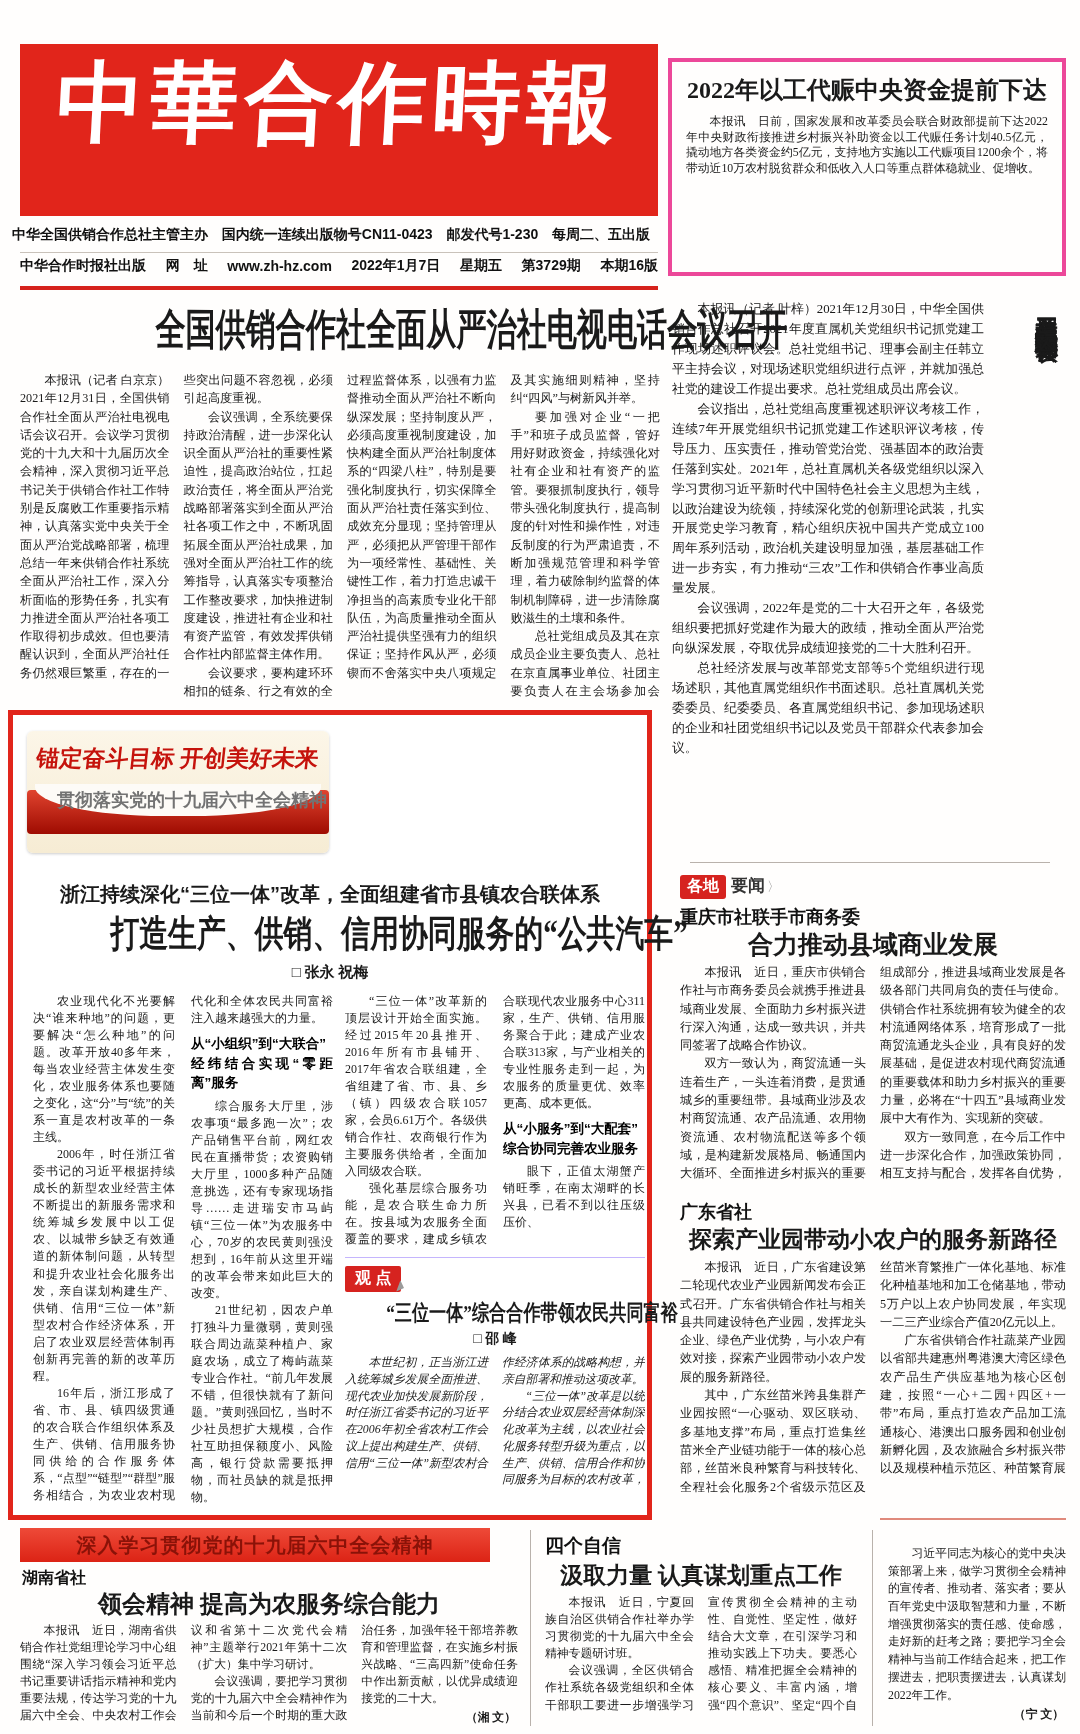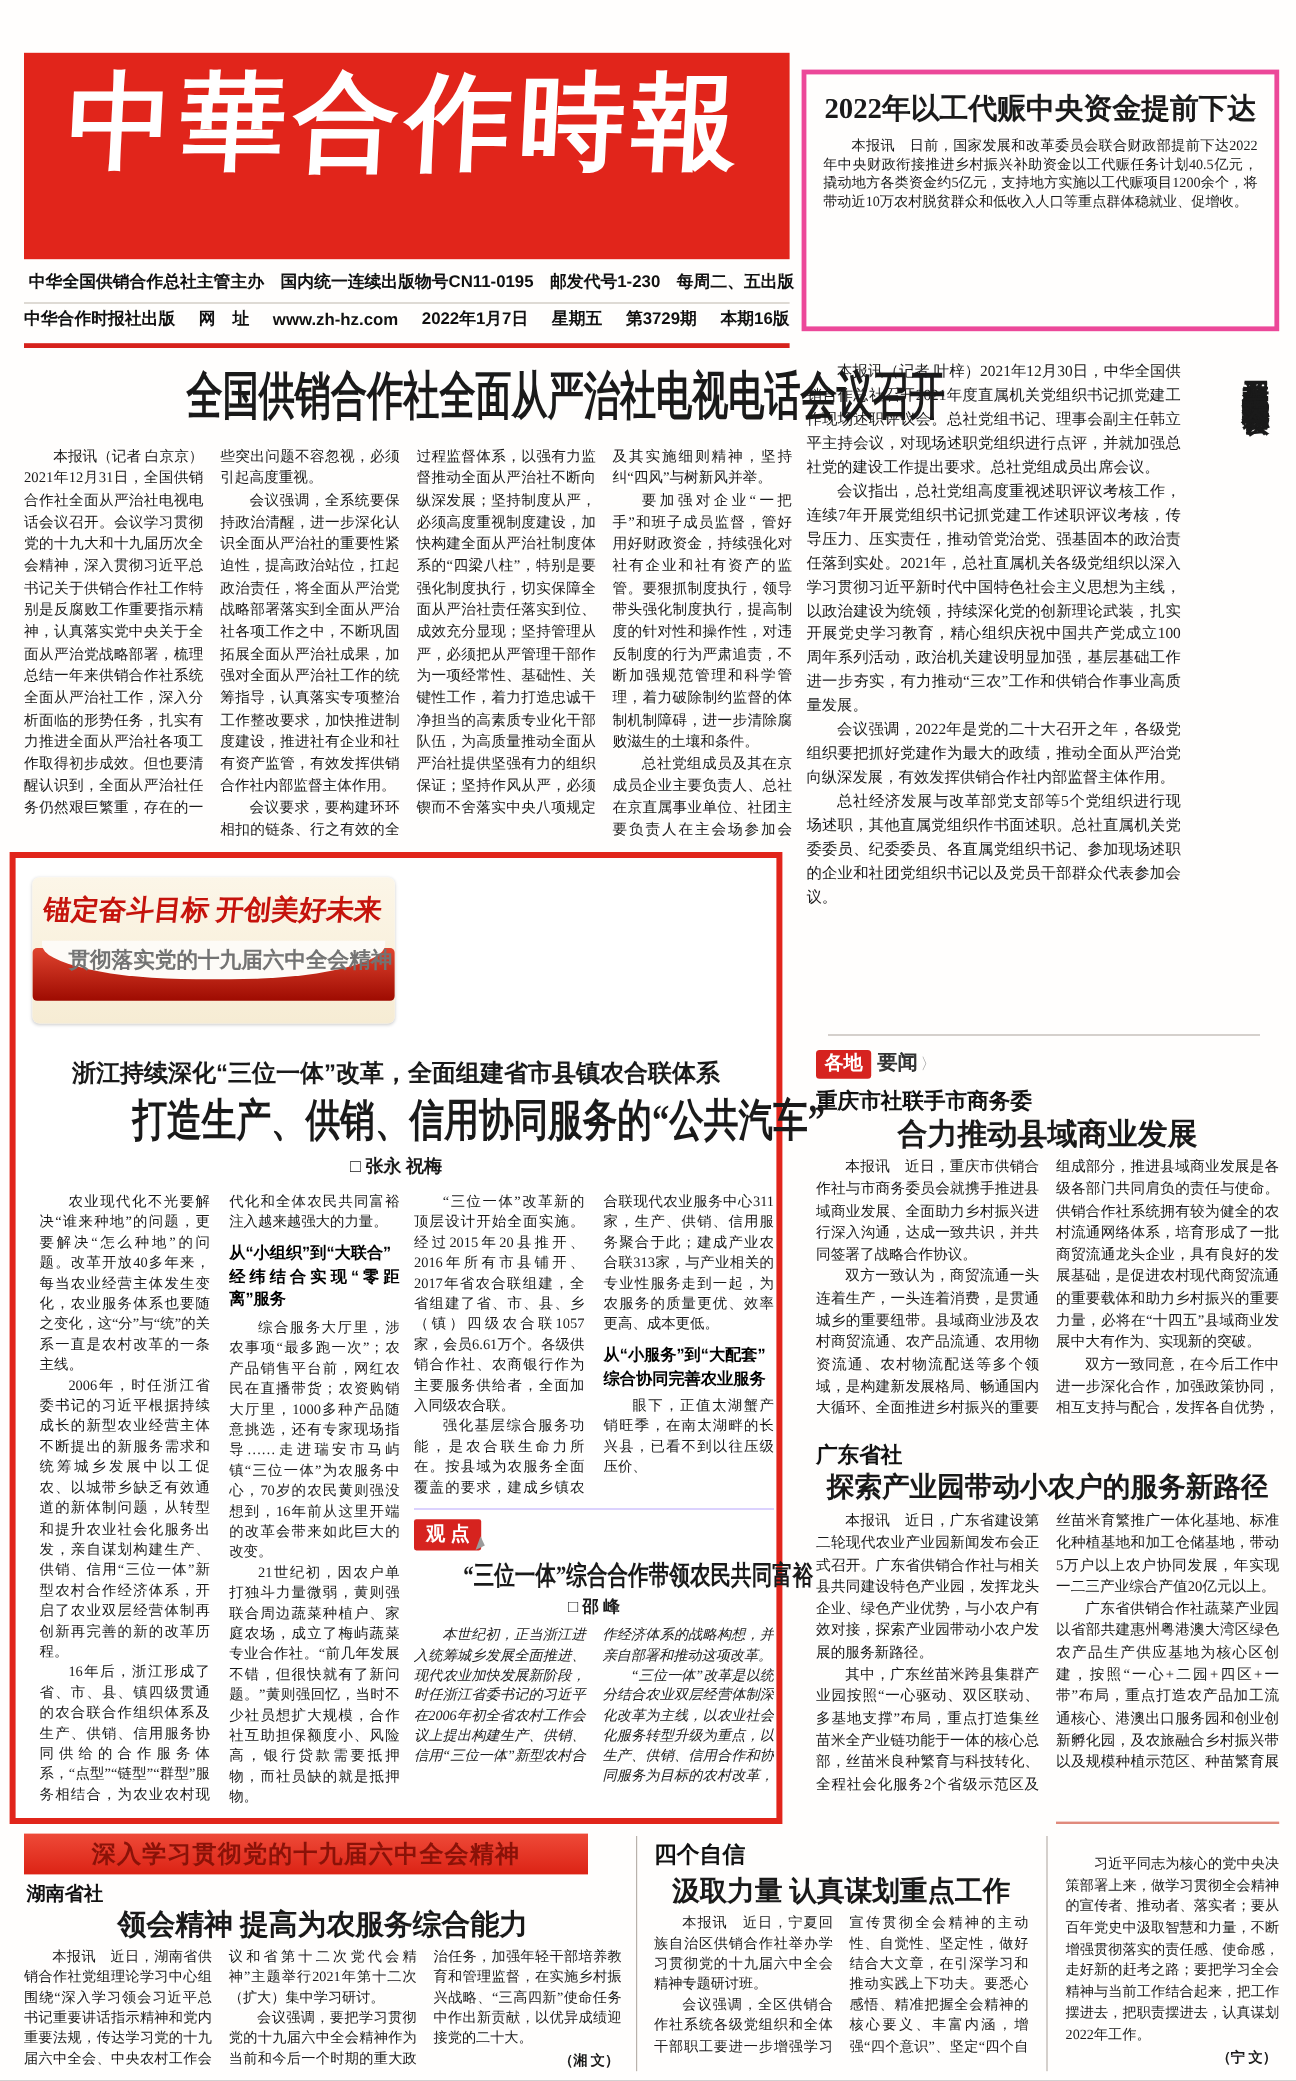--- a/index.html
+++ b/index.html
@@ -79,23 +79,23 @@
   .pink-line{background:#e08a7c;}
 </style>
 </head>
 <body>
 
 <div class="page">
 
   <div class="abs masthead" style="left:20px;top:44px;width:638px;height:172px;">
     <div class="mast-title">中華合作時報</div>
   </div>
-  <div class="abs info-row sans" style="left:24px;top:222px;width:638px;height:26px;">
+  <div class="abs info-row sans" style="left:12px;top:222px;width:638px;height:26px;">
       <span>中华全国供销合作总社主管主办</span>
-      <span>国内统一连续出版物号CN11-0195</span>
+      <span>国内统一连续出版物号CN11-0423</span>
       <span>邮发代号1-230</span>
       <span>每周二、五出版</span>
     </div>
   <div class="abs info-row sans" style="left:20px;top:252px;width:638px;height:26px;border-top:1px solid #c9c2ba;">
       <span>中华合作时报社出版</span>
       <span>网　址</span>
       <span>www.zh-hz.com</span>
       <span>2022年1月7日</span>
       <span>星期五</span>
       <span>第3729期</span>
@@ -117,21 +117,21 @@
       <p class="para">本报讯（记者 白京京）2021年12月31日，全国供销合作社全面从严治社电视电话会议召开。会议学习贯彻党的十九大和十九届历次全会精神，深入贯彻习近平总书记关于供销合作社工作特别是反腐败工作重要指示精神，认真落实党中央关于全面从严治党战略部署，梳理总结一年来供销合作社系统全面从严治社工作，深入分析面临的形势任务，扎实有力推进全面从严治社各项工作取得初步成效。但也要清醒认识到，全面从严治社任务仍然艰巨繁重，存在的一些突出问题不容忽视，必须引起高度重视。</p>
       <p class="para">会议强调，全系统要保持政治清醒，进一步深化认识全面从严治社的重要性紧迫性，提高政治站位，扛起政治责任，将全面从严治党战略部署落实到全面从严治社各项工作之中，不断巩固拓展全面从严治社成果，加强对全面从严治社工作的统筹指导，认真落实专项整治工作整改要求，加快推进制度建设，推进社有企业和社有资产监管，有效发挥供销合作社内部监督主体作用。</p>
       <p class="para">会议要求，要构建环环相扣的链条、行之有效的全过程监督体系，以强有力监督推动全面从严治社不断向纵深发展；坚持制度从严，必须高度重视制度建设，加快构建全面从严治社制度体系的“四梁八柱”，特别是要强化制度执行，切实保障全面从严治社责任落实到位、成效充分显现；坚持管理从严，必须把从严管理干部作为一项经常性、基础性、关键性工作，着力打造忠诚干净担当的高素质专业化干部队伍，为高质量推动全面从严治社提供坚强有力的组织保证；坚持作风从严，必须锲而不舍落实中央八项规定及其实施细则精神，坚持纠“四风”与树新风并举。</p>
       <p class="para">要加强对企业“一把手”和班子成员监督，管好用好财政资金，持续强化对社有企业和社有资产的监管。要狠抓制度执行，领导带头强化制度执行，提高制度的针对性和操作性，对违反制度的行为严肃追责，不断加强规范管理和科学管理，着力破除制约监督的体制机制障碍，进一步清除腐败滋生的土壤和条件。</p>
       <p class="para">总社党组成员及其在京成员企业主要负责人、总社在京直属事业单位、社团主要负责人在主会场参加会议。其他有关人员以视频方式在分会场参会。</p>
     </div>
 
   <div class="abs bodyflow" style="left:672px;top:300px;width:312px;height:556px;font-size:12.8px;line-height:1.56;">
       <p class="para">本报讯（记者 叶梓）2021年12月30日，中华全国供销合作总社召开2021年度直属机关党组织书记抓党建工作现场述职评议会。总社党组书记、理事会副主任韩立平主持会议，对现场述职党组织进行点评，并就加强总社党的建设工作提出要求。总社党组成员出席会议。</p>
       <p class="para">会议指出，总社党组高度重视述职评议考核工作，连续7年开展党组织书记抓党建工作述职评议考核，传导压力、压实责任，推动管党治党、强基固本的政治责任落到实处。2021年，总社直属机关各级党组织以深入学习贯彻习近平新时代中国特色社会主义思想为主线，以政治建设为统领，持续深化党的创新理论武装，扎实开展党史学习教育，精心组织庆祝中国共产党成立100周年系列活动，政治机关建设明显加强，基层基础工作进一步夯实，有力推动“三农”工作和供销合作事业高质量发展。</p>
-      <p class="para">会议强调，2022年是党的二十大召开之年，各级党组织要把抓好党建作为最大的政绩，推动全面从严治党向纵深发展，有效发挥供销合作社内部监督主体作用。</p>
+      <p class="para">会议强调，2022年是党的二十大召开之年，各级党组织要把抓好党建作为最大的政绩，推动全面从严治党向纵深发展，夺取优异成绩迎接党的二十大胜利召开。</p>
       <p class="para">总社经济发展与改革部党支部等5个党组织进行现场述职，其他直属党组织作书面述职。总社直属机关党委委员、纪委委员、各直属党组织书记、参加现场述职的企业和社团党组织书记以及党员干部群众代表参加会议。</p>
     </div>
   <div class="abs vert-hl" style="left:998px;top:298px;width:62px;height:566px;">总社召开直属机关党组织书记抓党建工作现场述职评议会</div>
   <div class="abs hairline" style="left:690px;top:862px;width:360px;height:1px;"></div>
 
   <div class="abs sans" style="left:680px;top:874px;height:26px;">
     <span class="tag-red">各地</span><span class="tag-rest">要闻</span><span class="tag-tick">〉</span>
   </div>
   <div class="abs kicker sans" style="left:680px;top:905px;">重庆市社联手市商务委</div>
   <div class="abs sub-hl" style="left:680px;top:928px;width:386px;font-size:25px;">合力推动县域商业发展</div>

